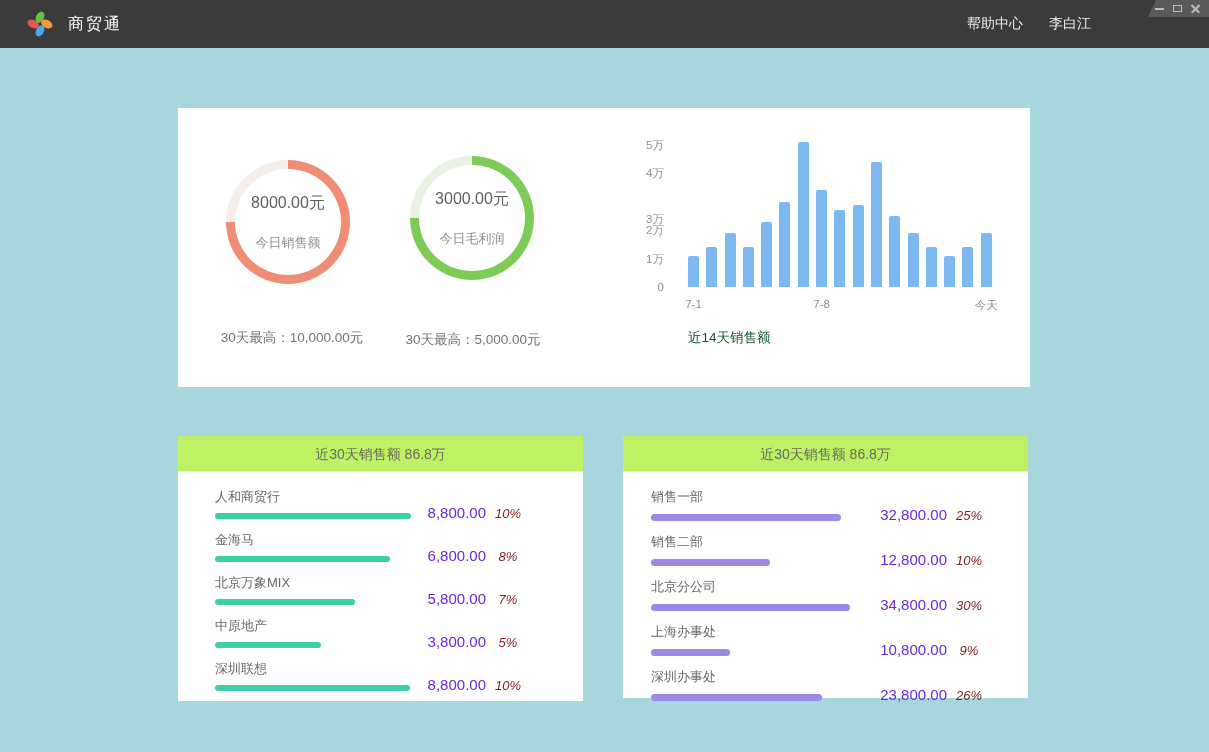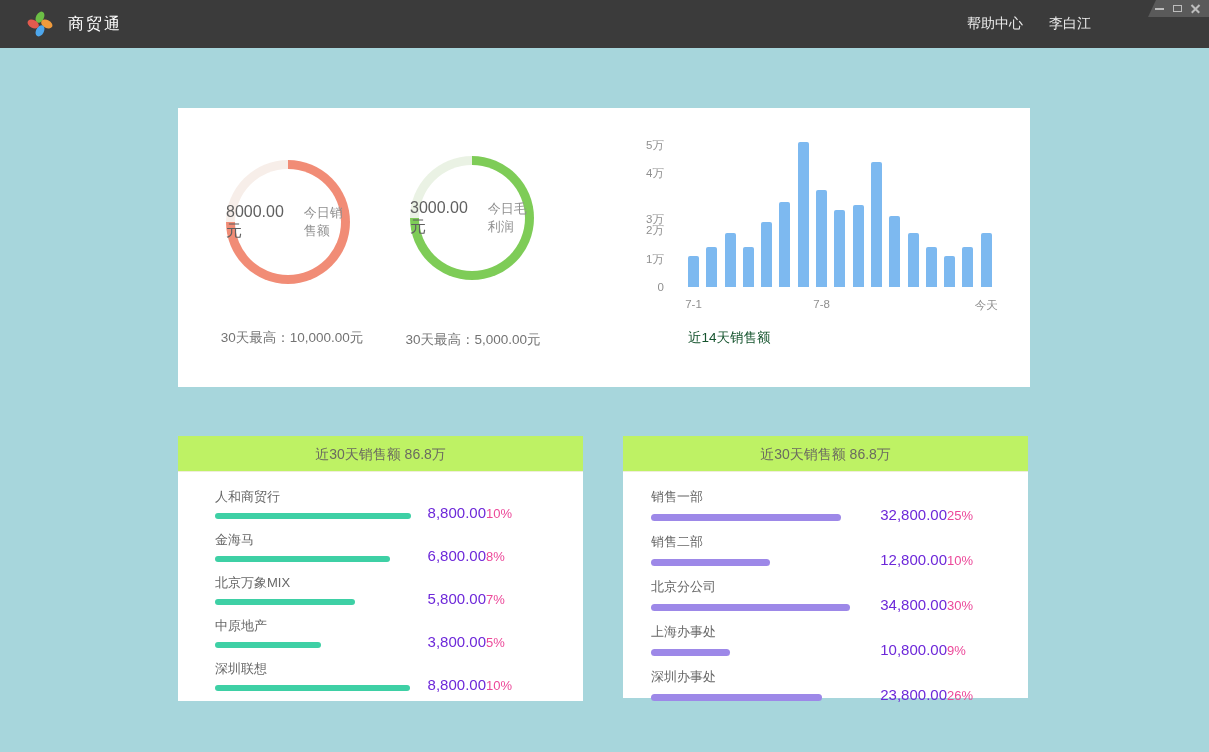--- a/index.html
+++ b/index.html
@@ -45,21 +45,21 @@
   .rank-card.dept{ left:623px; height:262px; }
 
   
   .gauge{ position:absolute; width:124px; height:124px; }
   .gauge-0{ left:48px; top:52px; }
   .gauge-1{ left:232px; top:48px; }
   .ring{ position:absolute; inset:0; border-radius:50%; }
   .ring::after{ content:""; position:absolute; inset:9px; background:#FFFFFF; border-radius:50%; }
   .gauge-text{
     position:absolute; inset:0; z-index:2;
-    display:flex; flex-direction:row; align-items:center; justify-content:center; gap:20px;
+    display:flex; flex-direction:column; align-items:center; justify-content:center; gap:20px;
   }
   .gauge-value{ font-size:16px; color:#5F5F5F; }
   .gauge-label{ font-size:13px; color:#8F8F8F; }
   .gauge-footnote{ position:absolute; width:228px; text-align:center; font-size:13.5px; color:#737373; }
   .fn-0{ left:0px; top:221px; }
   .fn-1{ left:181px; top:223px; }
 
   
   .chart-ylabels{ position:absolute; left:0; top:37px; width:486px; height:142px; }
   .ytick{ position:absolute; right:0; font-size:11.5px; color:#8F8F8F; line-height:14px; }
@@ -82,21 +82,21 @@
   .customer .rank-body{ padding-left:37px; padding-right:53px; }
   .dept .rank-body{ padding-left:28px; padding-right:37px; }
   .rank-row{ display:flex; align-items:flex-end; margin-bottom:12px; }
   .rank-left{ flex:1 1 auto; min-width:0; }
   .rank-name{ font-size:13px; color:#676767; margin-bottom:7px; }
   .rank-bar{ height:6px; border-radius:3px; }
   .dept .rank-bar{ height:7px; border-radius:3.5px; }
   .dept .rank-name{ margin-bottom:8px; }
   .rank-vals{ flex:0 0 118px; display:flex; align-items:baseline; margin-bottom:-2px; }
   .rank-amount{ flex:1; text-align:right; font-size:15px; color:#6d28d9; }
-  .rank-pct{ flex:0 0 44px; text-align:left; font-size:13px; color:#ec4899; }
+  .rank-pct{ flex:0 0 44px; text-align:center; font-size:13px; color:#7f1d1d;font-style:italic; }
 </style>
 </head>
 <body>
 
 <header class="titlebar">
   <div class="logo">
     <svg width="26" height="26" viewBox="0 0 26 26">
       <g transform="rotate(0 13 13)">
           <ellipse class="petal" cx="13" cy="6.2" rx="3.9" ry="6" transform="rotate(28 13 6.2)" fill="#6CBE45"></ellipse>
         </g>

